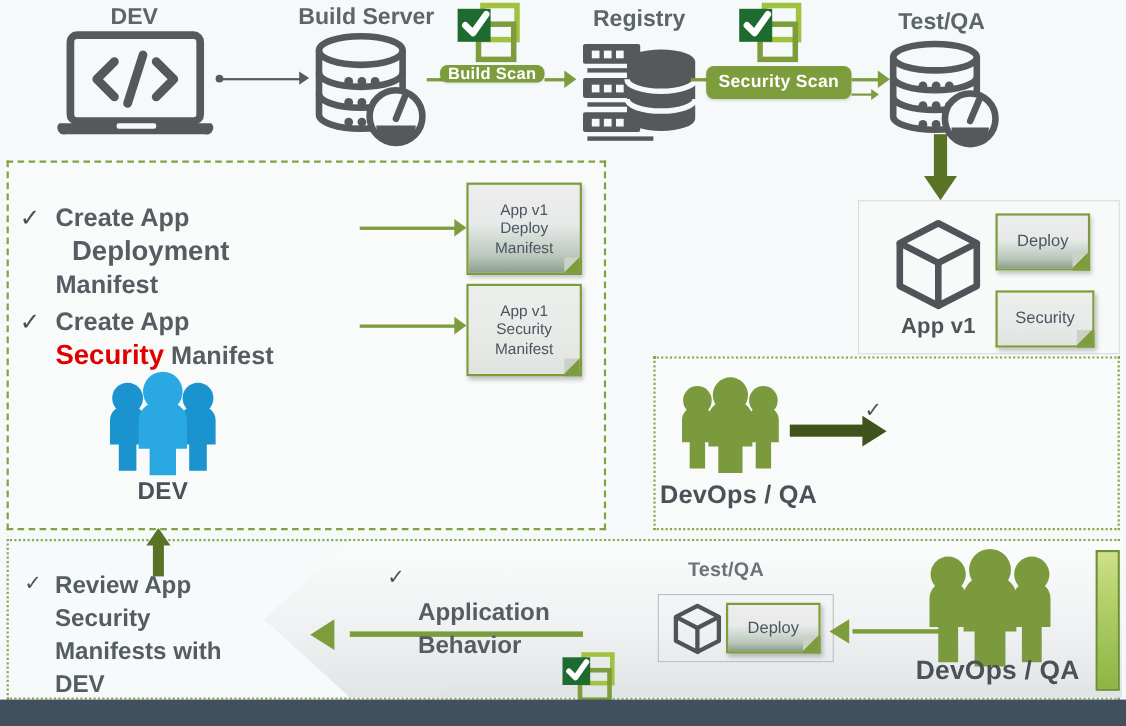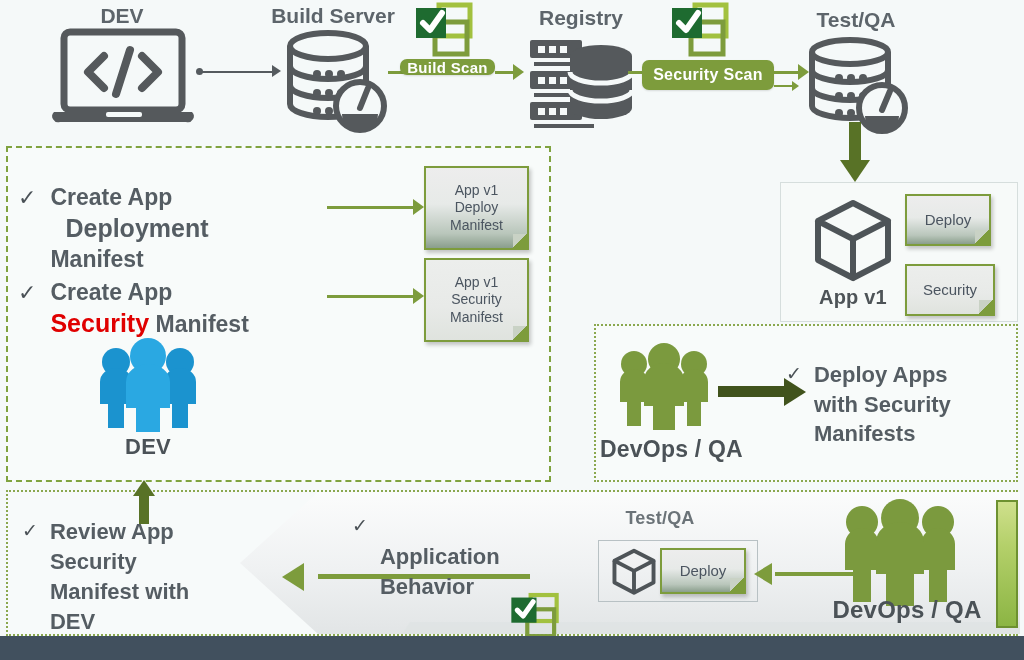--- a/index.html
+++ b/index.html
@@ -312,25 +312,20 @@
   </div>
   <div class="abs lbl" style="left:600px;top:436px;width:170px;font-size:23px;color:#4b5257;">DevOps / QA</div>
 
   <div class="thick-arrow-r" style="left:718px;top:378px;width:92px;height:28px;">
     <div class="shaft"></div>
       <div class="head"></div>
   </div>
 
   <div class="check-row" style="left:786px;top:360px;width:220px;">
     <span class="chk sm">✓</span>
-    <span class="ctext" style="font-size:22px;line-height:1.35;">
-      <span>Deploy Apps</span><br>
-      <span>with Security</span><br>
-      <span>Manifests</span>
-    </span>
   </div>
 
   <div class="dotbox fine" style="left:6px;top:490px;width:1012px;height:146px;background:#f7fafa;"></div>
 
   <div class="chevron" style="left:240px;top:492px;">
     <svg width="780" height="142" viewBox="0 0 780 142">
       <defs>
         <linearGradient id="chgrad" x1="0" y1="0" x2="0" y2="1">
           <stop offset="0%" stop-color="#fbfcfc"></stop>
           <stop offset="55%" stop-color="#eff1f2"></stop>
@@ -345,21 +340,21 @@
   <div class="fat-arrow-up" style="left:133px;top:480px;width:22px;height:48px;">
     <div class="shaft"></div>
       <div class="head"></div>
   </div>
 
   <div class="check-row" style="left:22px;top:517px;width:230px;">
     <span class="chk sm">✓</span>
     <span class="ctext" style="font-size:22px;line-height:1.36;">
       <span>Review App</span><br>
       <span>Security</span><br>
-      <span>Manifest with</span><br>
+      <span>Manifests with</span><br>
       <span>DEV</span>
     </span>
   </div>
 
   <div class="h-line" style="left:318px;top:574px;width:212px;height:5px;"></div>
   <div class="arrowhead-l" style="left:282px;top:563px;"></div>
 
   <div class="check-row" style="left:352px;top:512px;width:250px;">
     <span class="chk sm">✓</span>
     <span class="ctext" style="font-size:22px;line-height:1.36;">

